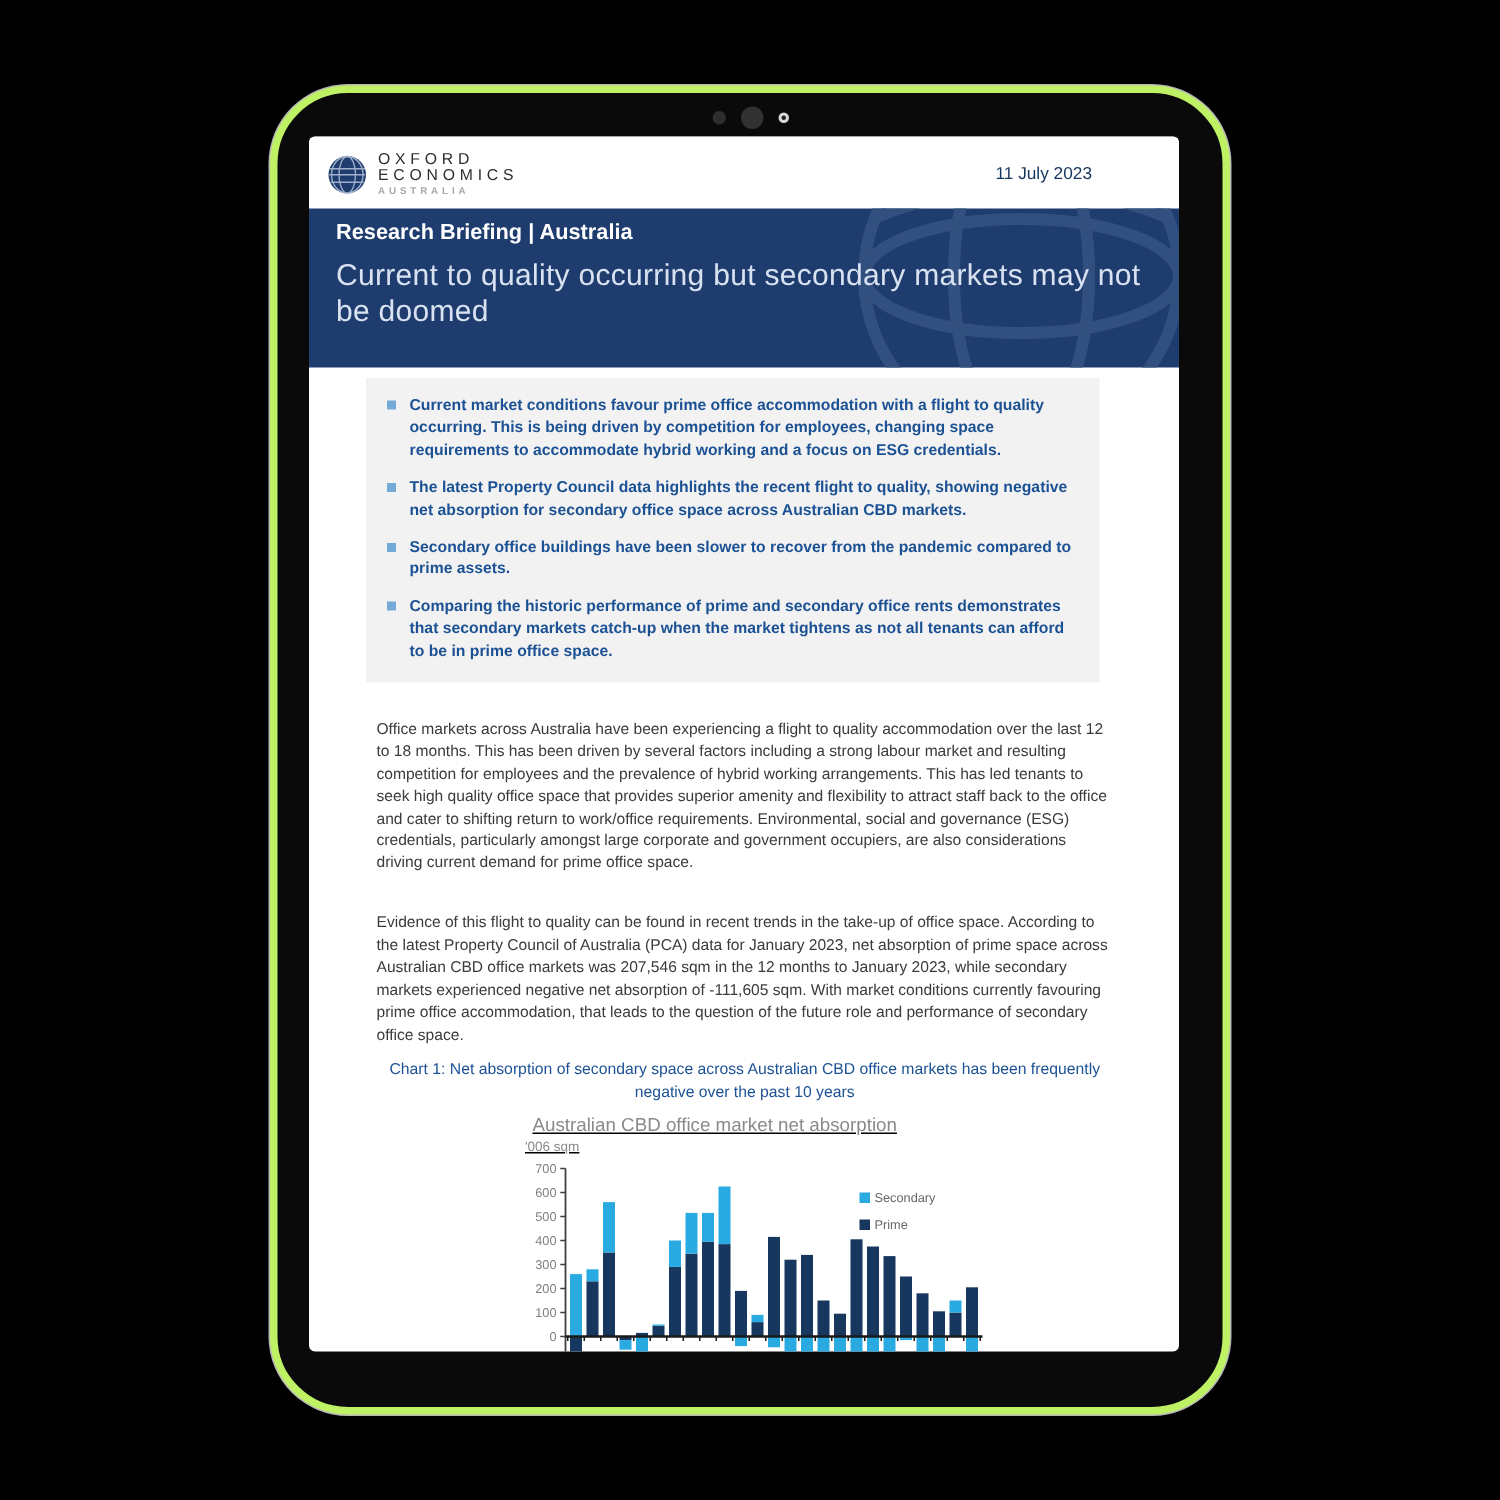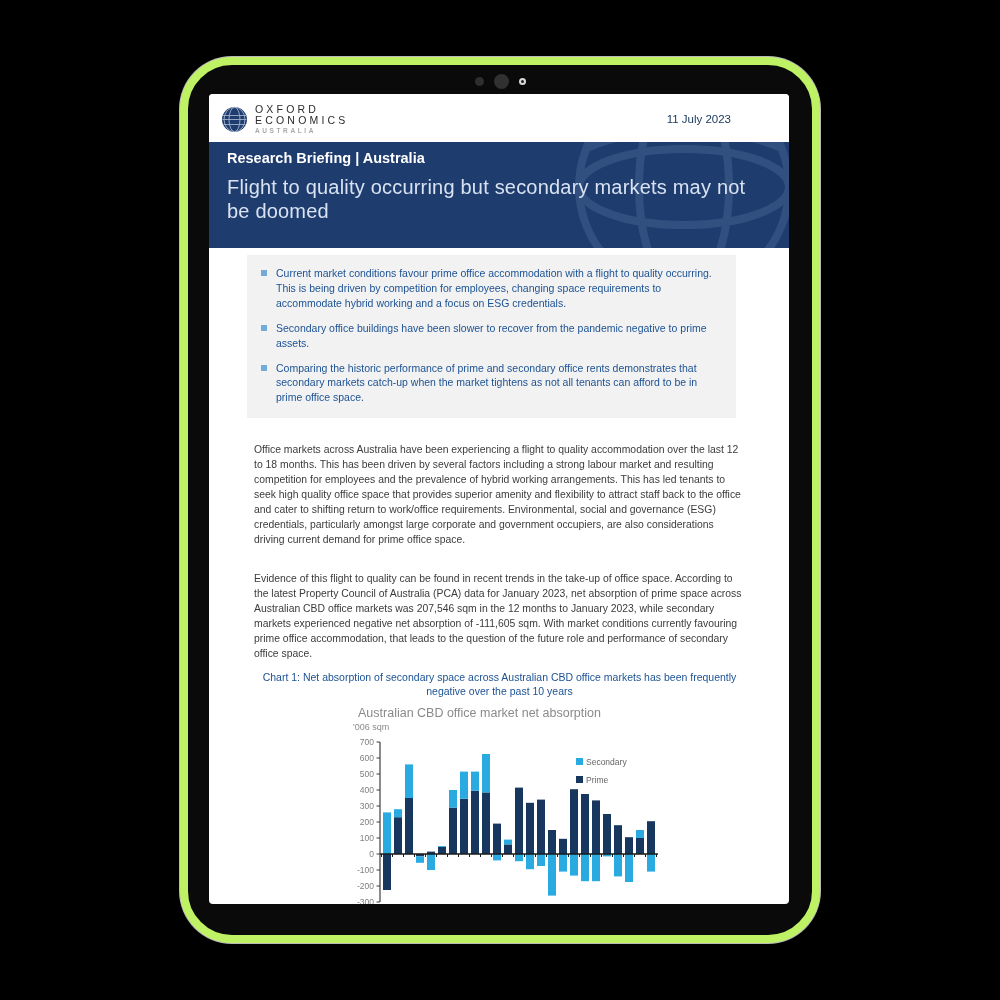--- a/index.html
+++ b/index.html
@@ -1,21 +1,21 @@
 <!DOCTYPE html>
 <html><head>
 <meta charset="utf-8">
 <style>
   * { margin:0; padding:0; box-sizing:border-box; }
   html,body { width:1000px; height:1000px; background:#000; font-family:"Liberation Sans", sans-serif; }
   .stage { position:relative; width:1000px; height:1000px; background:#000; overflow:hidden; }
 
   
   .tablet { position:absolute; left:180px; top:57px; width:640px; height:886px;
-            background:#0a0a0a; border:8px solid #bef264; border-radius:52px;
+            background:#0a0a0a; border:5px solid #bef264; border-radius:52px;
             box-shadow:0 0 0 1px #b9b9b9; }
   .camera-row { position:absolute; top:7px; left:0; right:0; height:18px;
                 display:flex; justify-content:center; align-items:center; gap:10px; }
   .cam-dot-s { width:9px; height:9px; border-radius:50%; background:#2e2e2e; }
   .cam-dot-l { width:15px; height:15px; border-radius:50%; background:#313131; }
   .cam-dot-w { width:7px; height:7px; border-radius:50%; background:#d9d9d9; position:relative; }
   .cam-dot-w::after { content:""; position:absolute; left:2px; top:2px; width:3px; height:3px; border-radius:50%; background:#222; }
 
   
   .screen { position:absolute; left:21px; top:29px; width:580px; height:810px;
@@ -36,32 +36,32 @@
   .banner-globe { position:absolute; right:-30px; top:-55px; pointer-events:none; }
   .banner-kicker { position:relative; font-size:14.5px; font-weight:700; margin-bottom:9px; }
   .banner-title { position:relative; font-size:20px; font-weight:400; color:#d8e2f1;
                   line-height:1.22; width:540px; letter-spacing:.2px; }
 
   
   .bullet-box { margin:7px 0 0 38px; width:489px; background:#f2f2f2; padding:11px 18px 11px 14px; }
   .bullet-item { display:flex; gap:9px; margin-bottom:10px; }
   .bullet-item:last-child { margin-bottom:2px; }
   .bullet-sq { width:6px; height:6px; background:#74aad8; margin-top:4px; flex-shrink:0; }
-  .bullet-text { font-size:10.5px; font-weight:400; color:#1c5294; line-height:1.42; }
+  .bullet-text { font-size:10.5px; font-weight:700; color:#1c5294; line-height:1.42; }
 
   
   .body-copy { margin:9px 0 0 45px; width:491px; }
   .para { font-size:10.4px; color:#3b3b3b; line-height:1.43; margin-bottom:8px;margin-top:25px; }
 
   
   .chart-caption { margin:2px 0 0 45px; width:491px; text-align:center;
                    font-size:10.5px; font-weight:400; color:#1c5294; line-height:1.4; }
 
   
-  .chart-block { margin:7px 0 0 143px; width:336px; }
+  .chart-block { margin:7px 0 0 143px; width:336px;text-decoration:underline; }
   .chart-title { font-size:12.5px; color:#8a8a8a; margin-left:6px; }
   .chart-units { font-size:9px; color:#8a8a8a; margin:2px 0 0 1px; }
   .chart-svg { display:block; margin-top:2px; }
 </style>
 </head>
 <body>
 
 <div class="stage">
   <div class="tablet">
     <div class="camera-row">
@@ -96,31 +96,35 @@
       <div class="banner">
         <svg class="banner-globe" width="330" height="200" viewBox="0 0 330 200">
           <g stroke="#32507f" stroke-width="8" fill="none">
             <circle cx="195" cy="100" r="105"></circle>
             <ellipse cx="195" cy="100" rx="45" ry="105"></ellipse>
             <ellipse cx="195" cy="100" rx="105" ry="38"></ellipse>
             <path d="M 95 62 Q 195 20 295 62"></path>
           </g>
         </svg>
         <div class="banner-kicker">Research Briefing | Australia</div>
-        <div class="banner-title">Flight to quality occurring but secondary markets may not be doomed</div>
+        <div class="banner-title">Current to quality occurring but secondary markets may not be doomed</div>
       </div>
 
       <div class="bullet-box">
         <div class="bullet-item">
           <div class="bullet-sq"></div>
           <div class="bullet-text">Current market conditions favour prime office accommodation with a flight to quality occurring. This is being driven by competition for employees, changing space requirements to accommodate hybrid working and a focus on ESG credentials.</div>
         </div>
         <div class="bullet-item">
           <div class="bullet-sq"></div>
-          <div class="bullet-text">Secondary office buildings have been slower to recover from the pandemic negative to prime assets.</div>
+          <div class="bullet-text">The latest Property Council data highlights the recent flight to quality, showing negative net absorption for secondary office space across Australian CBD markets.</div>
+        </div>
+        <div class="bullet-item">
+          <div class="bullet-sq"></div>
+          <div class="bullet-text">Secondary office buildings have been slower to recover from the pandemic compared to prime assets.</div>
         </div>
         <div class="bullet-item">
           <div class="bullet-sq"></div>
           <div class="bullet-text">Comparing the historic performance of prime and secondary office rents demonstrates that secondary markets catch-up when the market tightens as not all tenants can afford to be in prime office space.</div>
         </div>
       </div>
 
       <div class="body-copy">
         <p class="para">Office markets across Australia have been experiencing a flight to quality accommodation over the last 12 to 18 months. This has been driven by several factors including a strong labour market and resulting competition for employees and the prevalence of hybrid working arrangements. This has led tenants to seek high quality office space that provides superior amenity and flexibility to attract staff back to the office and cater to shifting return to work/office requirements. Environmental, social and governance (ESG) credentials, particularly amongst large corporate and government occupiers, are also considerations driving current demand for prime office space.</p>
         <p class="para">Evidence of this flight to quality can be found in recent trends in the take-up of office space. According to the latest Property Council of Australia (PCA) data for January 2023, net absorption of prime space across Australian CBD office markets was 207,546 sqm in the 12 months to January 2023, while secondary markets experienced negative net absorption of -111,605 sqm. With market conditions currently favouring prime office accommodation, that leads to the question of the future role and performance of secondary office space.</p>

